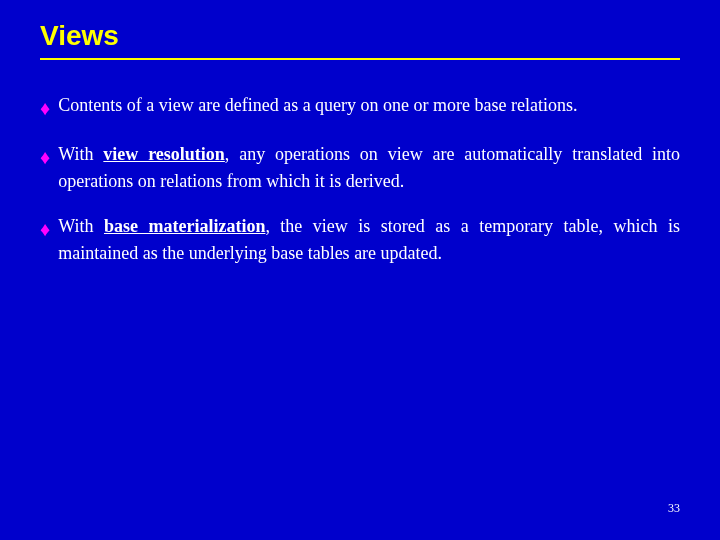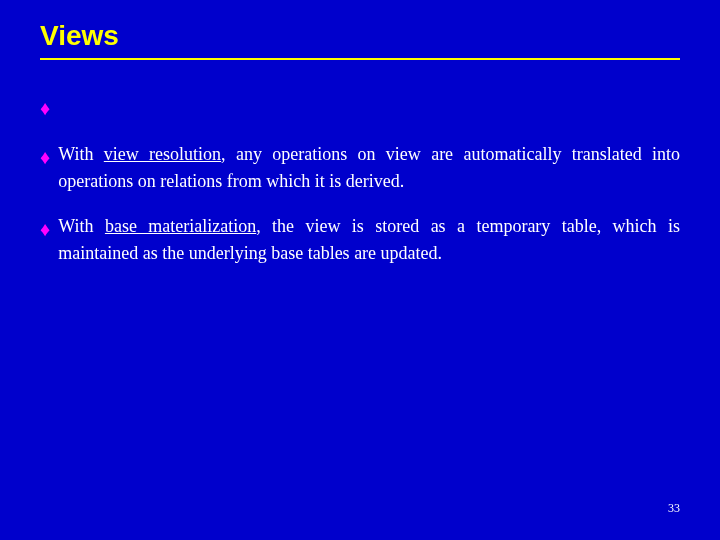--- a/index.html
+++ b/index.html
@@ -67,20 +67,21 @@
       flex-shrink: 0;
       margin-top: 1px;
     }
 
     .bullet-text {
       flex: 1;
     }
 
     .underline-link {
       text-decoration: underline;
+      font-weight: bold;
     }
 
     .page-number {
       text-align: right;
       color: #ffffff;
       font-size: 12px;
       padding-top: 8px;
     }
   </style>
 </head>
@@ -89,20 +90,23 @@
 <div class="slide">
   <div class="title-section">
     <div class="title">Views</div>
     <div class="title-underline"></div>
   </div>
 
   <div class="content">
 
     <div class="bullet-item">
       <span class="bullet-diamond">♦</span>
+      <span class="bullet-text">
+        Contents of a view are defined as a query on one or more base relations.
+      </span>
     </div>
 
     <div class="bullet-item">
       <span class="bullet-diamond">♦</span>
       <span class="bullet-text">
         With <span class="underline-link">view resolution</span>, any operations on view are automatically translated into operations on relations from which it is derived.
       </span>
     </div>
 
     <div class="bullet-item">

